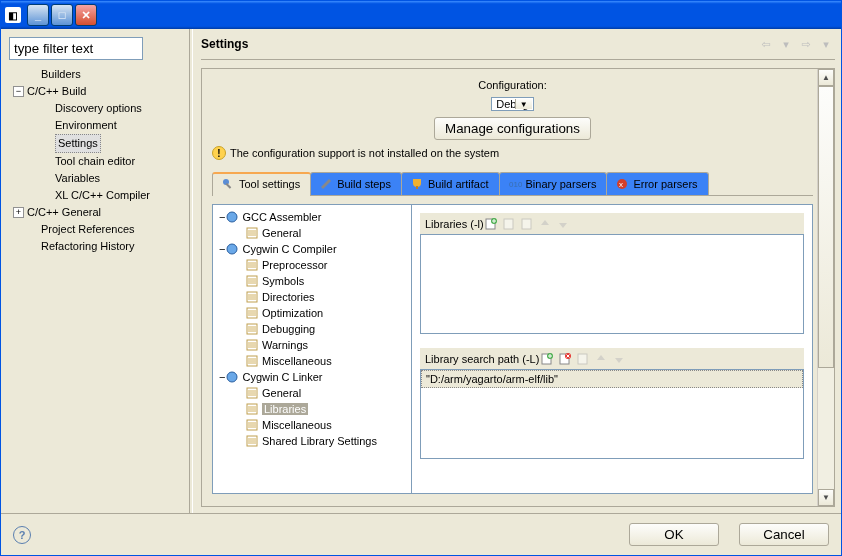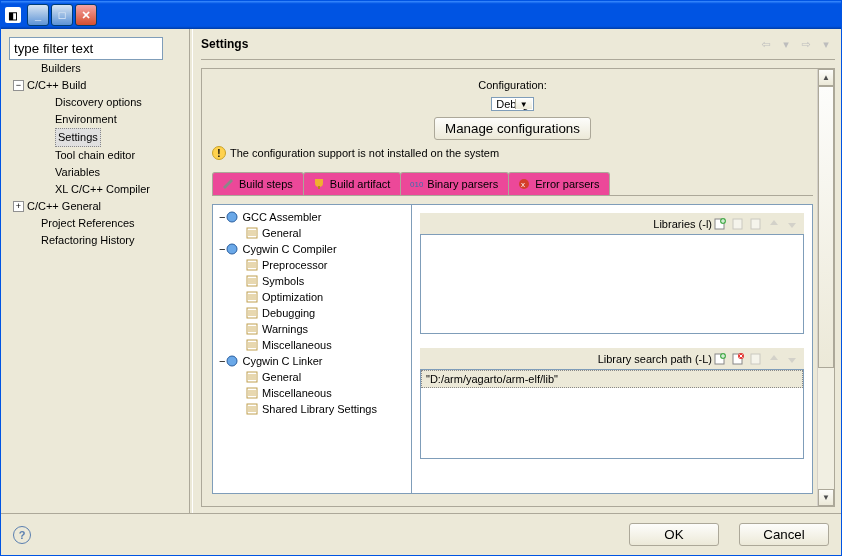--- a/index.html
+++ b/index.html
@@ -44,24 +44,25 @@
   .content {
     display: flex;
     height: calc(100% - 28px - 42px);
   }
   .left {
     width: 188px;
     padding: 8px 4px 8px 8px;
     display:flex; flex-direction:column;
   }
   .filter {
-    width: 154px;
+    width: 134px;
     border: 1px solid #7f9db9;
     background:#fff;
     padding: 3px 4px;
+    margin-bottom: 6px;
   }
   .tree { font-size: 11px; line-height: 17px; }
   .tree .row { display:flex; align-items:center; white-space:nowrap; cursor:default; }
   .tree .exp {
     width:11px; height:11px; border:1px solid #919191;
     background:#fff; margin-right:3px;
     display:flex; align-items:center; justify-content:center;
     font-size:9px; line-height:9px; color:#000;
   }
   .tree .noexp { width:11px; height:11px; margin-right:3px; }
@@ -151,21 +152,21 @@
   }
   .tabbar {
     display:flex; align-items:flex-end; border-bottom:1px solid #aca899;
     margin-bottom:8px;
   }
   .tab {
     display:flex; align-items:center; gap:4px;
     padding:4px 10px 4px 8px;
     border:1px solid #aca899;
     border-bottom:none;
-    background:#ec4899;
+    background:#3b82f6;
     margin-right:-1px;
     border-radius:3px 3px 0 0;
     position:relative;
   }
   .tab.active {
     background:#ece9d8;
     border-top:2px solid #f7a850;
     padding-top:3px;
     z-index:2;
   }
@@ -191,21 +192,21 @@
     flex:1;
     border-top:1px solid #7f9db9;
     border-right:1px solid #7f9db9;
     border-bottom:1px solid #7f9db9;
     background:#fff;
     padding:8px;
     display:flex; flex-direction:column; gap:14px;
   }
   .group { display:flex; flex-direction:column; }
   .group-hdr {
-    display:flex; align-items:center; justify-content:flex-end;
+    display:flex; align-items:center; justify-content:flex-start;
     background:#ece9d8;
     padding:3px 5px;
   }
   .group-tools { display:flex; gap:3px; }
   .mini-icon {
     width:15px; height:15px; display:flex; align-items:center; justify-content:center;
     font-size:10px;
   }
   .group-list {
     border:1px solid #7f9db9;
@@ -318,20 +319,29 @@
             <div class="arrow">▼</div>
           </div>
           <button class="xp-btn">Manage configurations</button>
         </div>
         <div class="warn-row">
           <div class="warn-icon">!</div>
           <span>The configuration support is not installed on the system</span>
         </div>
 
         <div class="tabbar">
+          <div class="tab active">
+            <span class="icn">
+                <svg width="14" height="14">
+                  <circle cx="5" cy="5" r="3" fill="#5a8dd6"></circle>
+                  <rect x="6" y="6" width="6" height="2" transform="rotate(45 6 6)" fill="#888"></rect>
+                </svg>
+              </span>
+            <span>Tool settings</span>
+          </div>
           <div class="tab">
             <span class="icn">
                 <svg width="14" height="14">
                   <path d="M2 10 L10 2 L12 4 L4 12 Z" fill="#888"></path>
                 </svg>
               </span>
             <span>Build steps</span>
           </div>
           <div class="tab">
             <span class="icn">
@@ -409,20 +419,29 @@
                 </span>
                 <span>Symbols</span>
               </div>
             <div class="trow" style="padding-left:30px">
                 <span class="ticn">
                   <svg width="12" height="12">
                     <rect x="1" y="1" width="10" height="10" fill="#fff" stroke="#c0a050"></rect>
                     <path d="M2 4h8M2 6h8M2 8h8" stroke="#d0b060"></path>
                   </svg>
                 </span>
+                <span>Directories</span>
+              </div>
+            <div class="trow" style="padding-left:30px">
+                <span class="ticn">
+                  <svg width="12" height="12">
+                    <rect x="1" y="1" width="10" height="10" fill="#fff" stroke="#c0a050"></rect>
+                    <path d="M2 4h8M2 6h8M2 8h8" stroke="#d0b060"></path>
+                  </svg>
+                </span>
                 <span>Optimization</span>
               </div>
             <div class="trow" style="padding-left:30px">
                 <span class="ticn">
                   <svg width="12" height="12">
                     <rect x="1" y="1" width="10" height="10" fill="#fff" stroke="#c0a050"></rect>
                     <path d="M2 4h8M2 6h8M2 8h8" stroke="#d0b060"></path>
                   </svg>
                 </span>
                 <span>Debugging</span>
@@ -455,20 +474,29 @@
                 <span>Cygwin C Linker</span>
               </div>
             <div class="trow" style="padding-left:30px">
                 <span class="ticn">
                   <svg width="12" height="12">
                     <rect x="1" y="1" width="10" height="10" fill="#fff" stroke="#c0a050"></rect>
                     <path d="M2 4h8M2 6h8M2 8h8" stroke="#d0b060"></path>
                   </svg>
                 </span>
                 <span>General</span>
+              </div>
+            <div class="trow" style="padding-left:30px">
+                <span class="ticn">
+                  <svg width="12" height="12">
+                    <rect x="1" y="1" width="10" height="10" fill="#fff" stroke="#c0a050"></rect>
+                    <path d="M2 4h8M2 6h8M2 8h8" stroke="#d0b060"></path>
+                  </svg>
+                </span>
+                <span class="sel2">Libraries</span>
               </div>
             <div class="trow" style="padding-left:30px">
                 <span class="ticn">
                   <svg width="12" height="12">
                     <rect x="1" y="1" width="10" height="10" fill="#fff" stroke="#c0a050"></rect>
                     <path d="M2 4h8M2 6h8M2 8h8" stroke="#d0b060"></path>
                   </svg>
                 </span>
                 <span>Miscellaneous</span>
               </div>

